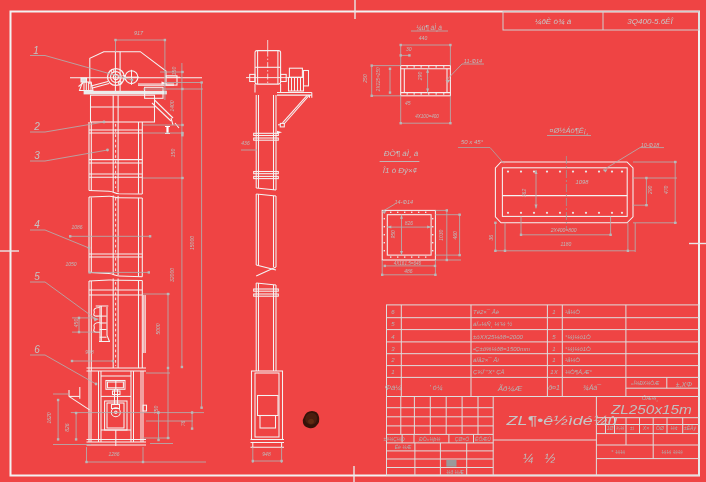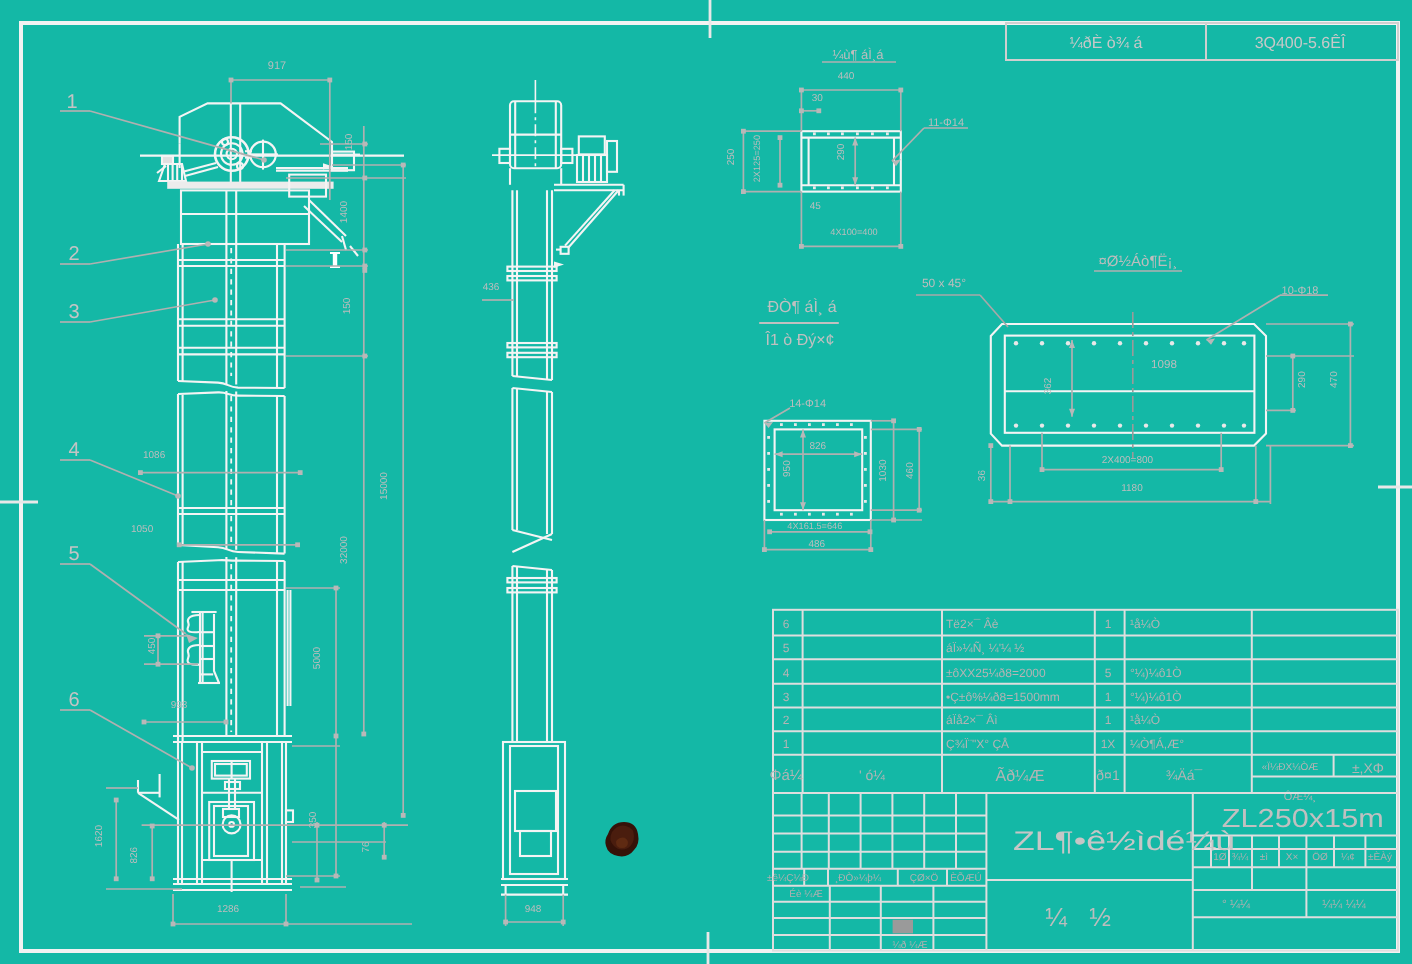--- a/index.html
+++ b/index.html
@@ -1,16 +1,16 @@
 <!DOCTYPE html>
 <html><head>
 <meta charset="utf-8">
 <style>
 html,body{margin:0;padding:0;background:#000;}
-#page{position:relative;width:706px;height:482px;background:#14b8a6;overflow:hidden;}
+#page{position:relative;width:706px;height:482px;background:#ef4444;overflow:hidden;font-style:italic;}
 svg{position:absolute;left:0;top:0;}
 text{font-family:"Liberation Sans",sans-serif;}
 </style>
 </head>
 <body>
 <div id="page">
 <svg width="706" height="482" viewBox="0 0 706 482">
 
 <g stroke="#f2f2f2" fill="none" stroke-width="2">
 <rect x="10.5" y="11.5" width="688.5" height="464"></rect>

